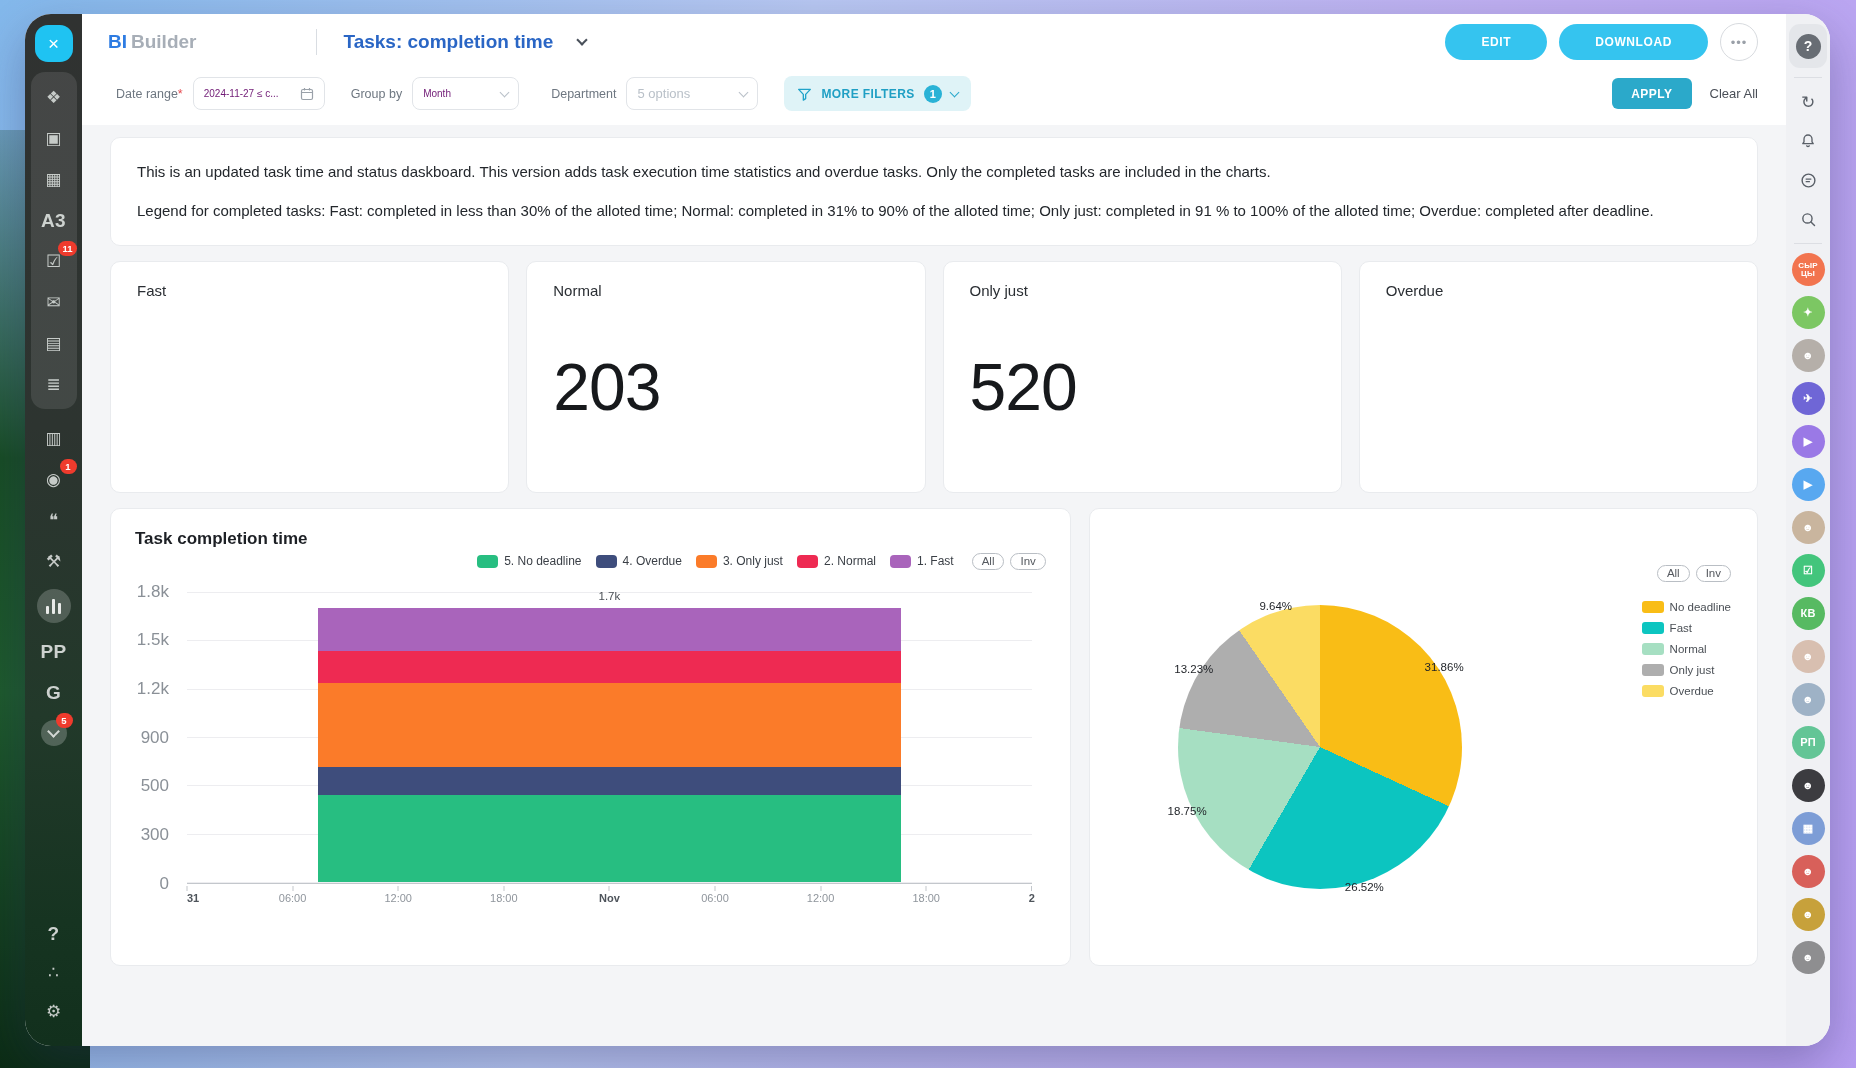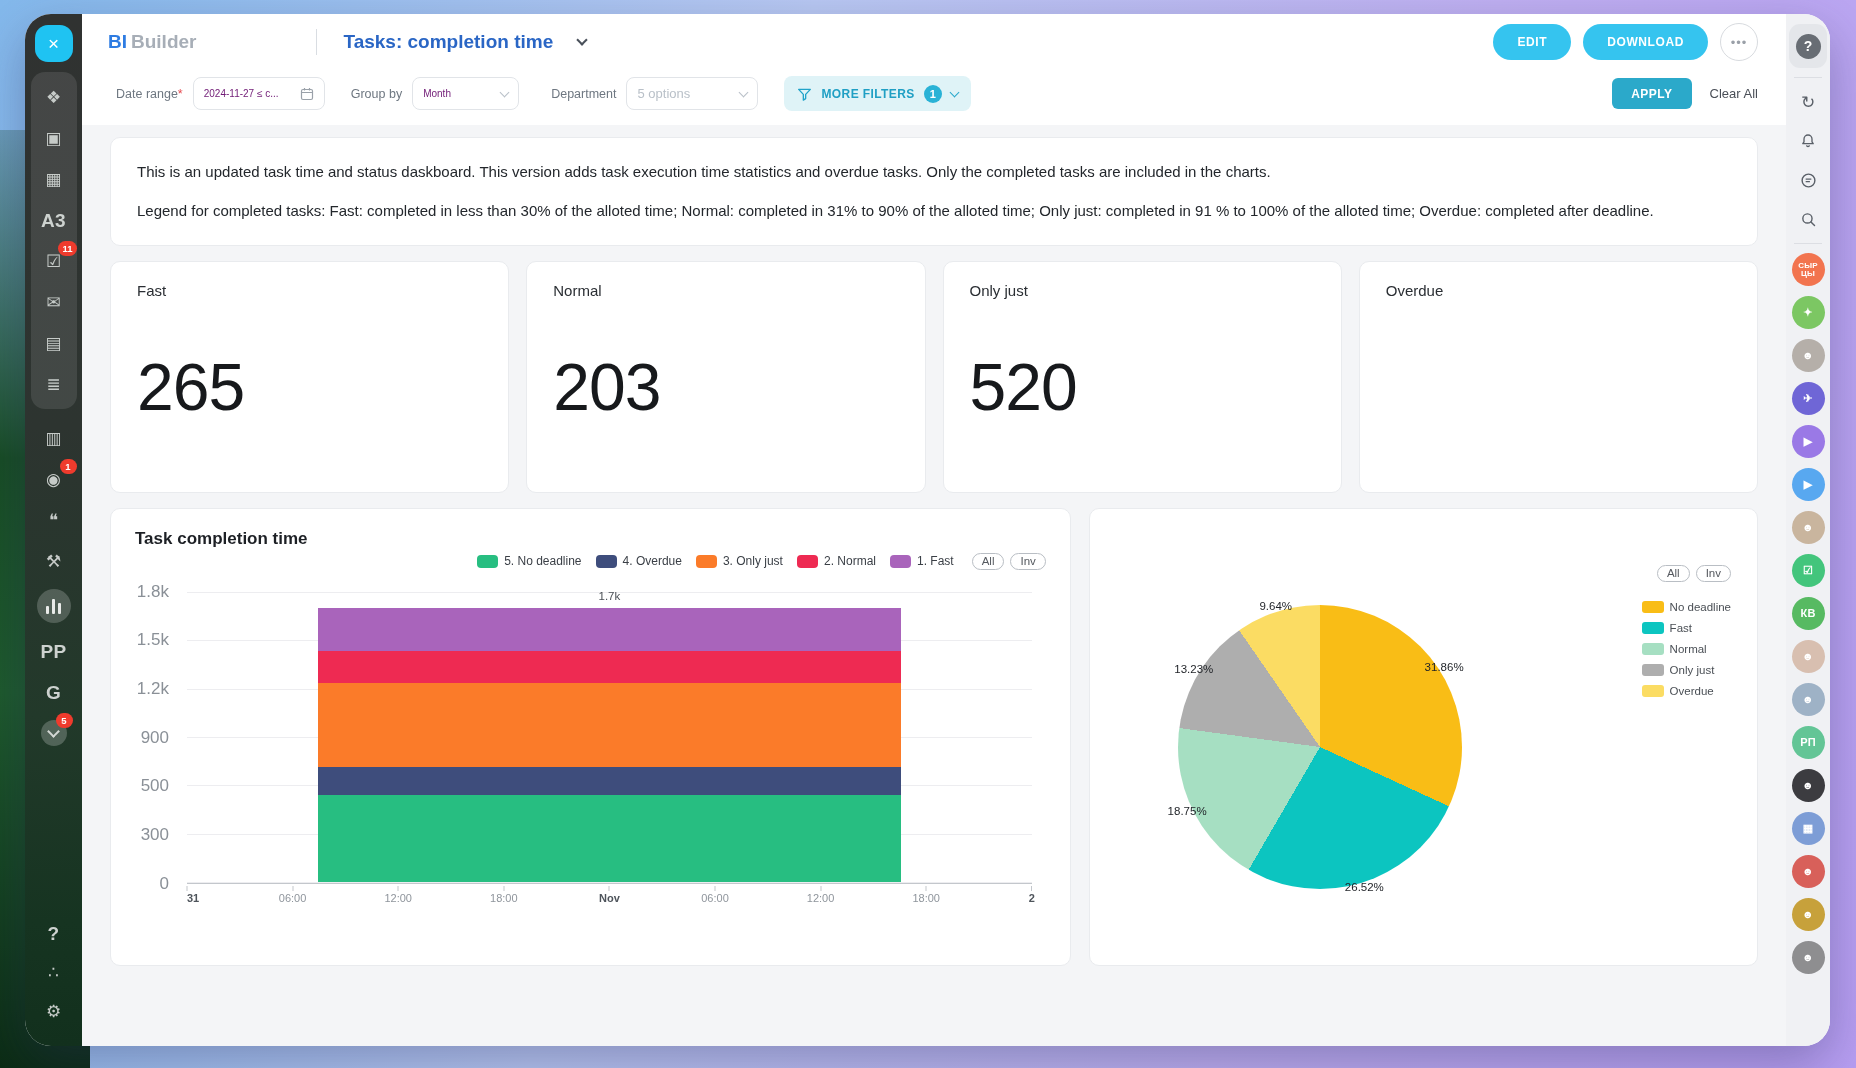--- a/index.html
+++ b/index.html
@@ -60,21 +60,21 @@
   .main { position:absolute; left:57px; right:44px; top:0; bottom:0; display:flex; flex-direction:column; background:#fff; }
   .app-header { height:56px; display:flex; align-items:center; padding:0 28px 0 26px; flex:none; }
   .logo { font-size:19px; font-weight:700; }
   .logo .p1 { color:#2e7ce2; } .logo .p2 { color:#a7aeb7; margin-left:4px; }
   .hdr-divider { width:1px; height:26px; background:#d9dde2; margin:0 26px 0 120px; }
   .dash-title { font-size:19px; font-weight:600; color:#2a66c5; display:flex; align-items:center; gap:25px; cursor:pointer; }
   .chev-dn { width:8px; height:8px; border-right:2px solid #49505a; border-bottom:2px solid #49505a;
     transform:rotate(45deg); margin-top:-4px; }
   .hdr-actions { margin-left:auto; display:flex; align-items:center; gap:12px; }
   .pill-btn { background:#35c4ef; color:#fff; font-size:12px; font-weight:700; letter-spacing:.6px;
-    border:none; border-radius:999px; padding:11px 24px; cursor:pointer; font-family:inherit; }
+    border:none; border-radius:999px; padding:11px 36px; cursor:pointer; font-family:inherit; }
   .more-btn { width:38px; height:38px; border-radius:50%; border:1px solid #d8dbdf; background:#fff;
     color:#9aa0a8; font-size:13px; letter-spacing:1px; display:flex; align-items:center; justify-content:center; cursor:pointer; }
 
   .filter-bar { display:flex; align-items:center; padding:6px 28px 14px 34px; gap:10px; flex:none; }
   .f-label { font-size:12.5px; color:#6e7781; }
   .f-label .req { color:#e5484d; }
   .f-input { height:33px; border:1px solid #e1e4e8; border-radius:8px; background:#fff;
     display:flex; align-items:center; padding:0 10px; gap:8px; cursor:pointer; }
   .f-input .val { font-size:10px; color:#701a75; }
   .f-input .ph { font-size:13px; color:#b9c0c8; }
@@ -287,21 +287,20 @@
     <div class="content">
 
       <div class="card desc-card">
         <p>This is an updated task time and status daskboard. This version adds task execution time statistics and overdue tasks. Only the completed tasks are included in the charts.</p>
         <p>Legend for completed tasks: Fast: completed in less than 30% of the alloted time; Normal: completed in 31% to 90% of the alloted time; Only just: completed in 91 % to 100% of the alloted time; Overdue: completed after deadline.</p>
       </div>
 
       <div class="kpi-row">
         <div class="card kpi-card">
           <div class="kpi-title">Fast</div>
-          <div class="kpi-value">265</div>
         </div>
         <div class="card kpi-card">
           <div class="kpi-title">Normal</div>
           <div class="kpi-value">203</div>
         </div>
         <div class="card kpi-card">
           <div class="kpi-title">Only just</div>
           <div class="kpi-value">520</div>
         </div>
         <div class="card kpi-card">

